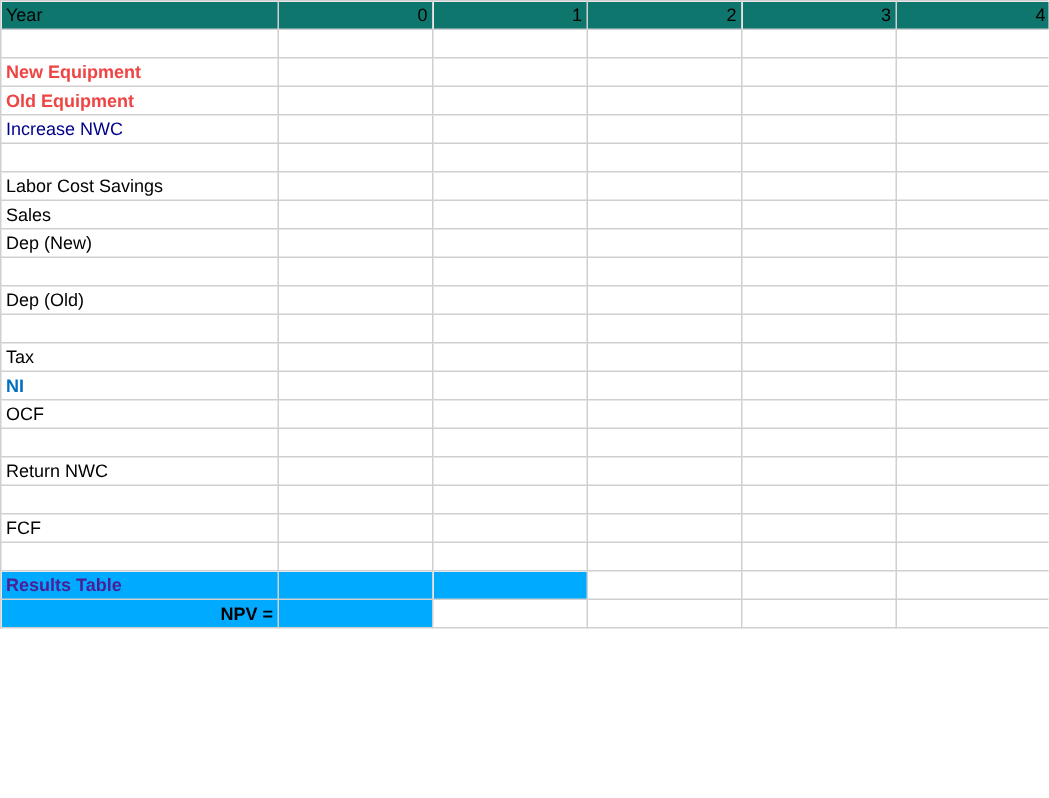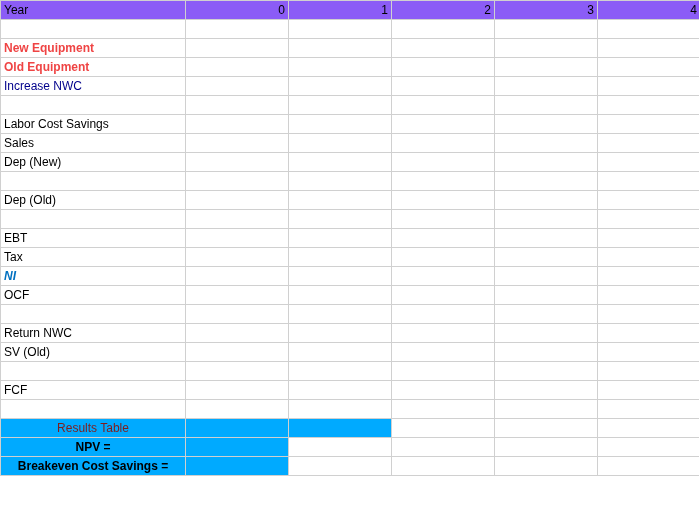--- a/index.html
+++ b/index.html
@@ -27,61 +27,59 @@
     }
     .col-label {
       width: 185px;
     }
     .col-year {
       width: 103px;
       text-align: right;
     }
     
     .header-row td {
-      background: #8b5cf6;
+      background: #0f766e;
       font-weight: normal;
       color: #000;
     }
     
     .empty-row td {
       background: #fff;
     }
     
     .orange-text {
       color: #ef4444;
       font-weight: bold;
     }
     
     .blue-text {
       color: #0070c0;
       font-weight: bold;
-      font-style: italic;
     }
     
     .navy-text {
       color: #00008b;
       font-weight: normal;
     }
     
     .regular-row td {
       color: #000;
     }
     
     .results-header td {
       background: #00aaff;
-      color: #7f1d1d;
-      font-weight: normal;
-      text-align: center;
+      color: #4c1d95;
+      font-weight: bold;
     }
     .results-row td {
       background: #00aaff;
       color: #000;
     }
     .results-label {
-      text-align: center;
+      text-align: right;
       font-weight: bold;
     }
   </style>
 </head>
 <body>
 
 <div class="spreadsheet">
   <table>
 
     <tbody>
@@ -187,28 +185,20 @@
     <tr class="empty-row">
       <td class="col-label"></td>
       <td class="col-year"></td>
       <td class="col-year"></td>
       <td class="col-year"></td>
       <td class="col-year"></td>
       <td class="col-year"></td>
     </tr>
 
 
-    <tr class="regular-row">
-      <td class="col-label">EBT</td>
-      <td class="col-year"></td>
-      <td class="col-year"></td>
-      <td class="col-year"></td>
-      <td class="col-year"></td>
-      <td class="col-year"></td>
-    </tr>
 
     <tr class="regular-row">
       <td class="col-label">Tax</td>
       <td class="col-year"></td>
       <td class="col-year"></td>
       <td class="col-year"></td>
       <td class="col-year"></td>
       <td class="col-year"></td>
     </tr>
 
@@ -241,28 +231,20 @@
 
     <tr class="regular-row">
       <td class="col-label">Return NWC</td>
       <td class="col-year"></td>
       <td class="col-year"></td>
       <td class="col-year"></td>
       <td class="col-year"></td>
       <td class="col-year"></td>
     </tr>
 
-    <tr class="regular-row">
-      <td class="col-label">SV (Old)</td>
-      <td class="col-year"></td>
-      <td class="col-year"></td>
-      <td class="col-year"></td>
-      <td class="col-year"></td>
-      <td class="col-year"></td>
-    </tr>
 
 
     <tr class="empty-row">
       <td class="col-label"></td>
       <td class="col-year"></td>
       <td class="col-year"></td>
       <td class="col-year"></td>
       <td class="col-year"></td>
       <td class="col-year"></td>
     </tr>
@@ -296,23 +278,15 @@
 
     <tr class="results-row">
       <td class="col-label results-label">NPV =</td>
       <td class="col-year"></td>
       <td class="col-year" style="border-color: #d0d0d0; background: #fff;"></td>
       <td class="col-year" style="border-color: #d0d0d0; background: #fff;"></td>
       <td class="col-year" style="border-color: #d0d0d0; background: #fff;"></td>
       <td class="col-year" style="border-color: #d0d0d0; background: #fff;"></td>
     </tr>
 
-    <tr class="results-row">
-      <td class="col-label results-label">Breakeven Cost Savings =</td>
-      <td class="col-year"></td>
-      <td class="col-year" style="border-color: #d0d0d0; background: #fff;"></td>
-      <td class="col-year" style="border-color: #d0d0d0; background: #fff;"></td>
-      <td class="col-year" style="border-color: #d0d0d0; background: #fff;"></td>
-      <td class="col-year" style="border-color: #d0d0d0; background: #fff;"></td>
-    </tr>
   </tbody>
     </table>
 </div>
 
 </body></html>

